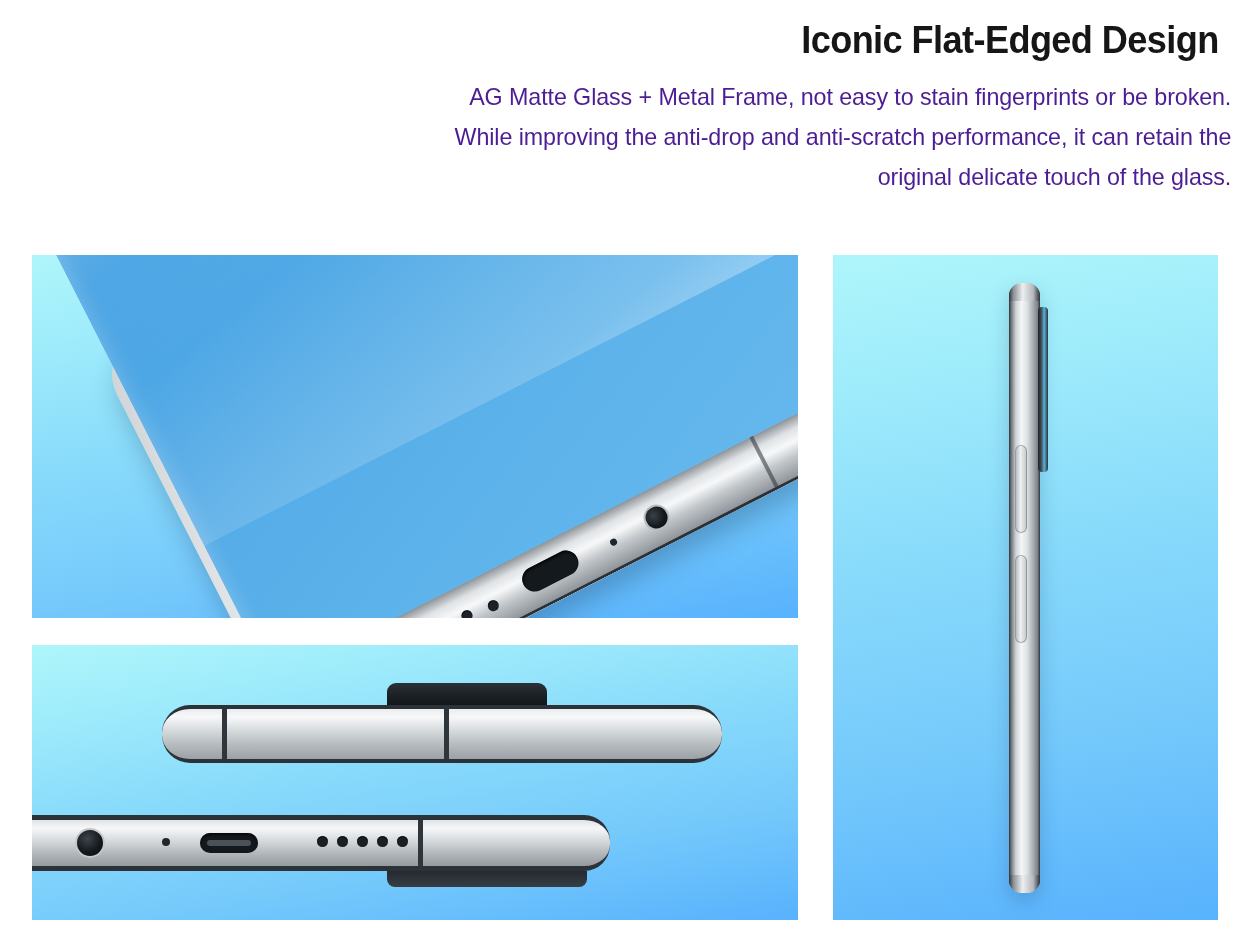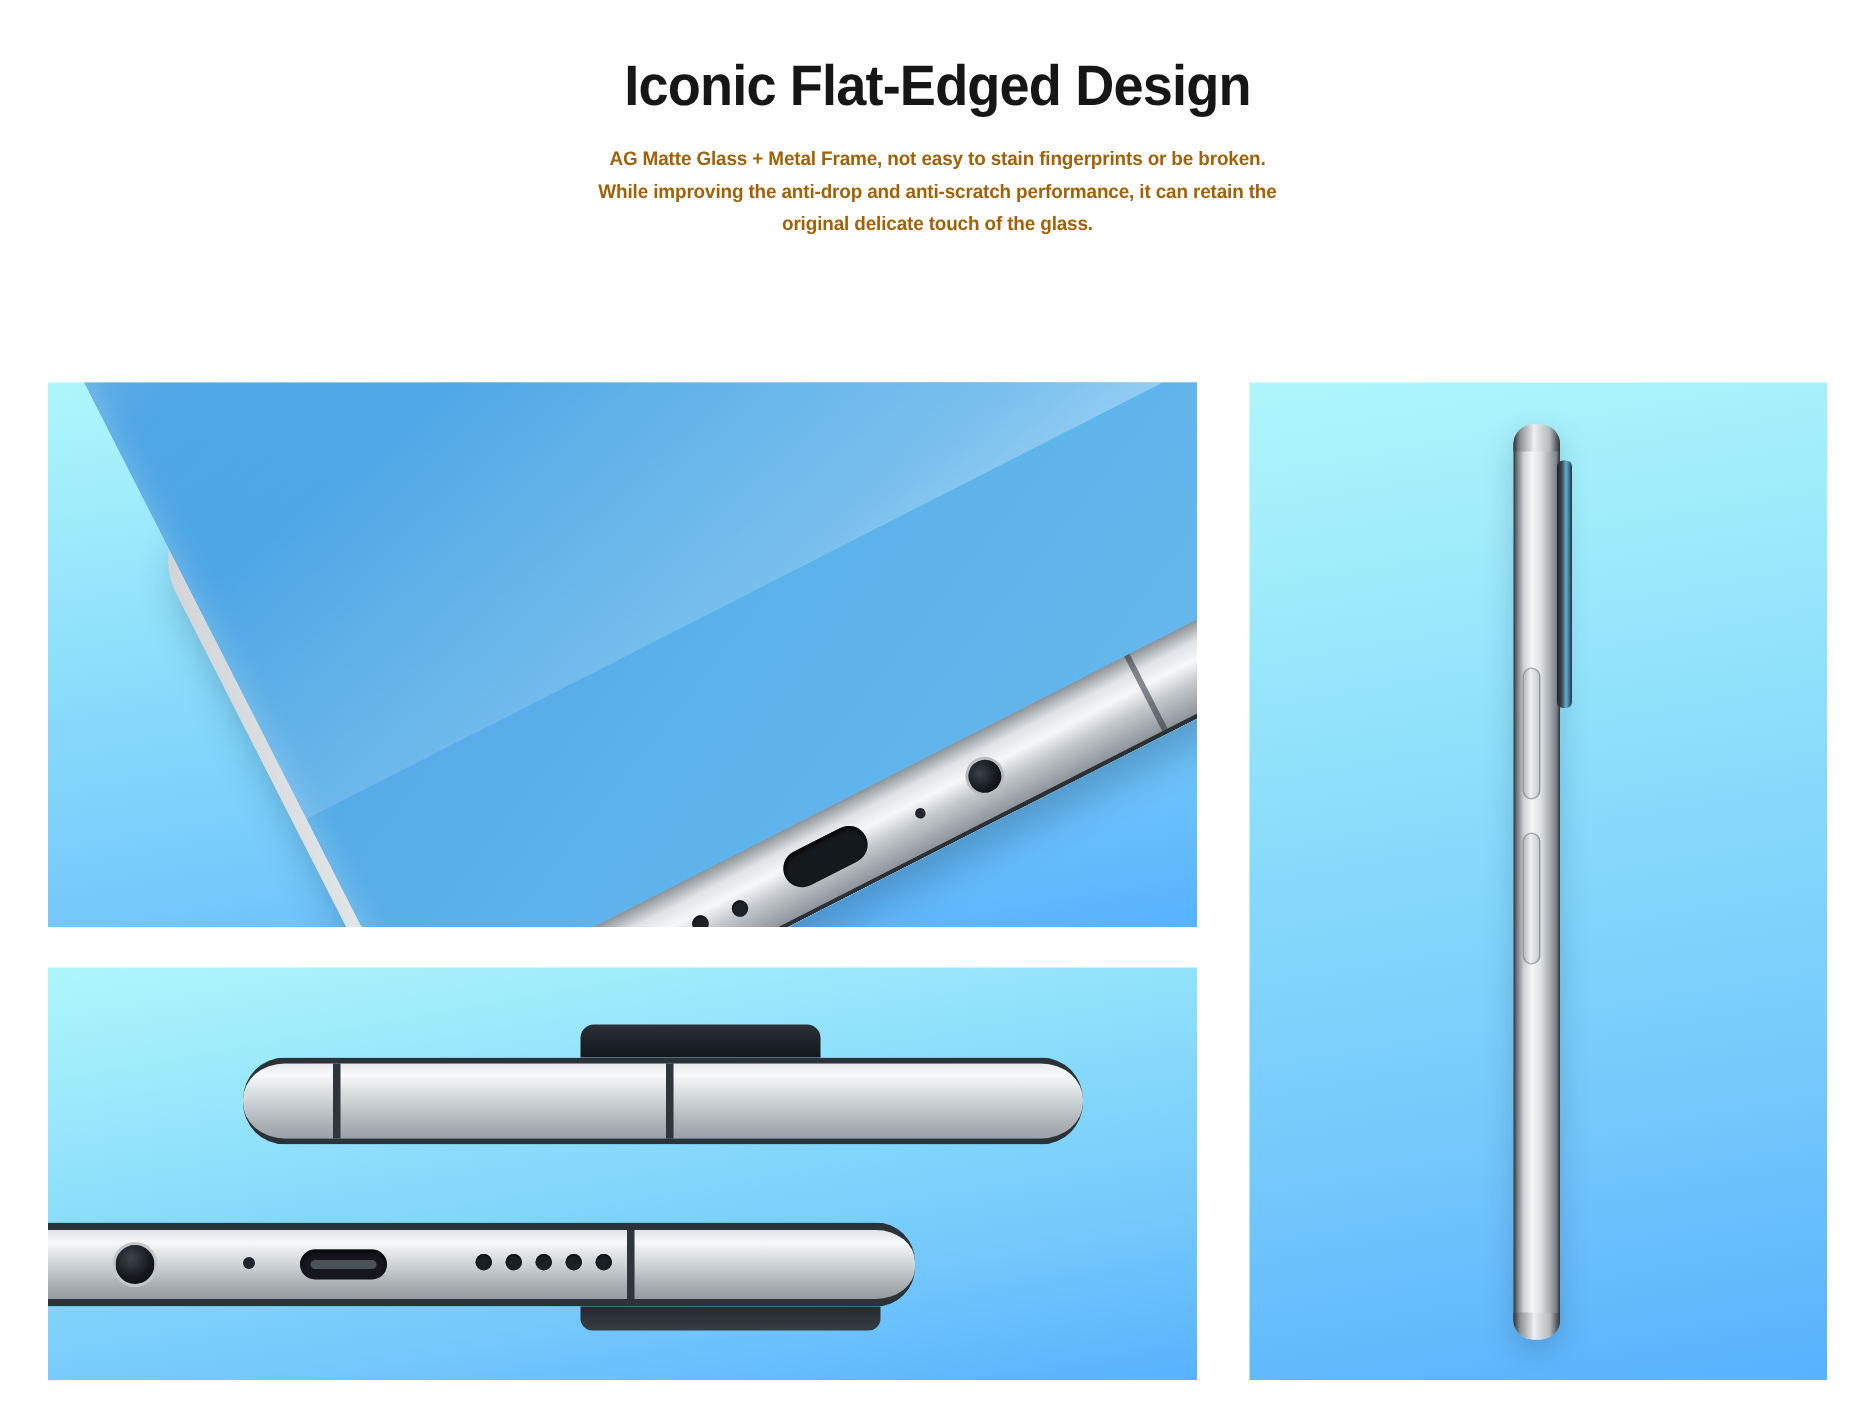--- a/index.html
+++ b/index.html
@@ -11,38 +11,38 @@
     height: 952px;
     background: #ffffff;
     font-family: "Liberation Sans", sans-serif;
     overflow: hidden;
     position: relative;
   }
 
   
   .header {
     width: 100%;
-    text-align: center;
-    padding-top: 38px;
+    text-align: right;
+    padding-top: 20px;
     box-sizing: border-box;
   }
   .page-title {
     font-size: 38px;
     font-weight: bold;
     color: #161616;
     letter-spacing: -0.6px;
     line-height: 1.08;
     margin: 0 0 16px 0;
     transform: scaleX(0.95);
   }
   .subtitle-block {
-    font-size: 13px;
-    color: #a16207;
+    font-size: 24px;
+    color: #4c1d95;
     line-height: 1.66;
-    font-weight: 700;
+    font-weight: 400;
     letter-spacing: -0.1px;
   }
   .subtitle-line {
     display: block;
     transform: scaleX(0.97);
   }
 
   
   .panels {
     position: absolute;

